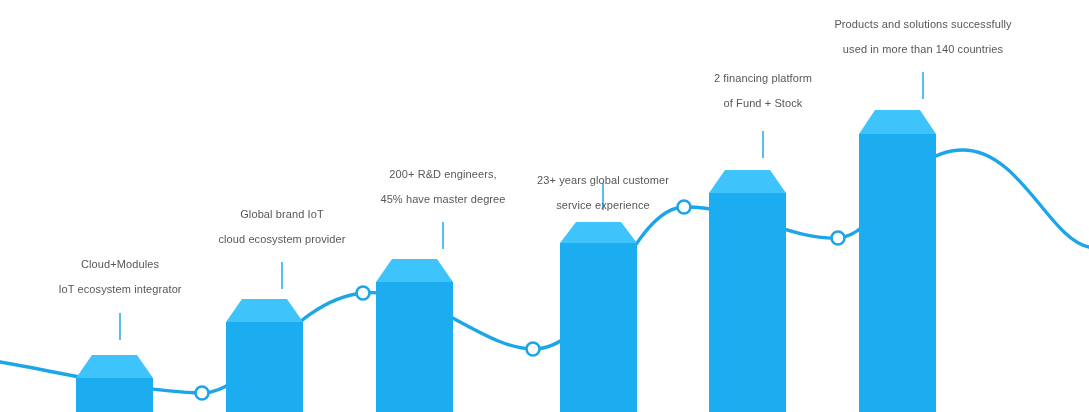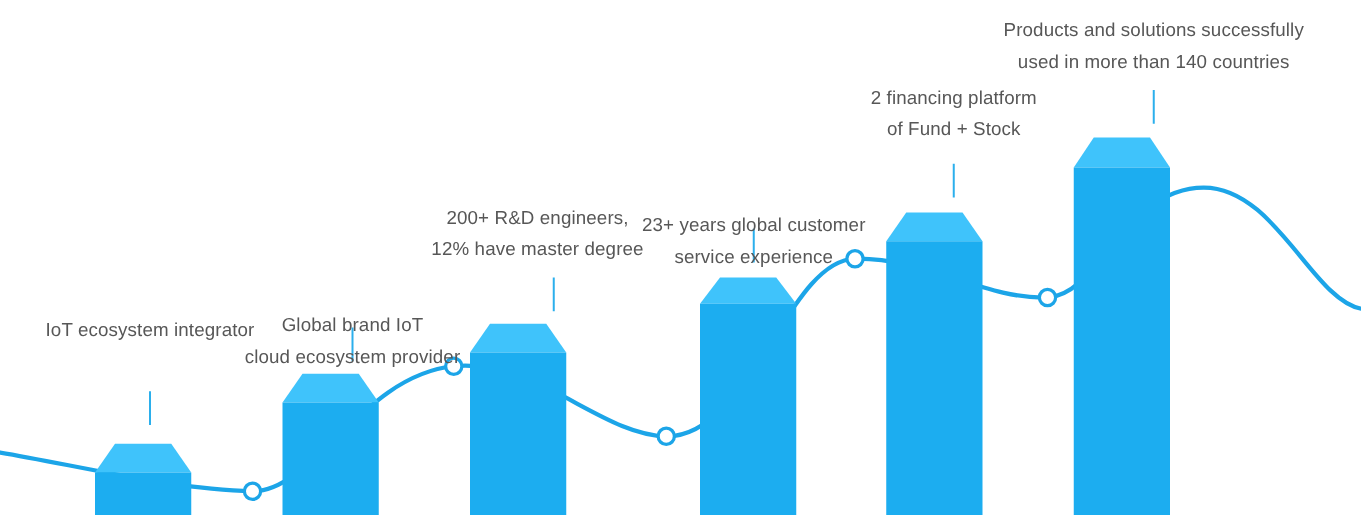--- a/index.html
+++ b/index.html
@@ -29,21 +29,21 @@
     left: 0;
     top: 0;
     width: 1089px;
     height: 412px;
     pointer-events: none;
   }
   .stat-label {
     position: absolute;
     text-align: center;
     color: #575757;
-    font-size: 15px;
+    font-size: 11px;
     line-height: 25px;
     white-space: nowrap;
     letter-spacing: 0.1px;
   }
   .stat-label .line {
     display: block;
   }
 </style>
 </head>
 <body>
@@ -107,31 +107,32 @@
     <line x1="282" y1="262" x2="282" y2="289" stroke="#2BAFEC" stroke-width="1.6"></line>
     <line x1="443" y1="222" x2="443" y2="249" stroke="#2BAFEC" stroke-width="1.6"></line>
     <line x1="603" y1="183" x2="603" y2="210" stroke="#2BAFEC" stroke-width="1.6"></line>
     <line x1="763" y1="131" x2="763" y2="158" stroke="#2BAFEC" stroke-width="1.6"></line>
     <line x1="923" y1="72" x2="923" y2="99" stroke="#2BAFEC" stroke-width="1.6"></line>
   </svg>
 
   <div class="labels-layer">
 
     <div class="stat-label" style="left:20px; top:252px; width:200px;">
+      <span class="line">Cloud+Modules</span>
       <span class="line">IoT ecosystem integrator</span>
     </div>
 
-    <div class="stat-label" style="left:182px; top:202px; width:200px;margin-top:46px;">
+    <div class="stat-label" style="left:182px; top:202px; width:200px;">
       <span class="line">Global brand IoT</span>
       <span class="line">cloud ecosystem provider</span>
     </div>
 
-    <div class="stat-label" style="left:330px; top:162px; width:200px;">
+    <div class="stat-label" style="left:343px; top:162px; width:200px;">
       <span class="line">200+ R&amp;D engineers,</span>
-      <span class="line">12% have master degree</span>
+      <span class="line">45% have master degree</span>
     </div>
 
     <div class="stat-label" style="left:493px; top:123px; width:220px;margin-top:45px;">
       <span class="line">23+ years global customer</span>
       <span class="line">service experience</span>
     </div>
 
     <div class="stat-label" style="left:663px; top:66px; width:200px;">
       <span class="line">2 financing platform</span>
       <span class="line">of Fund + Stock</span>

